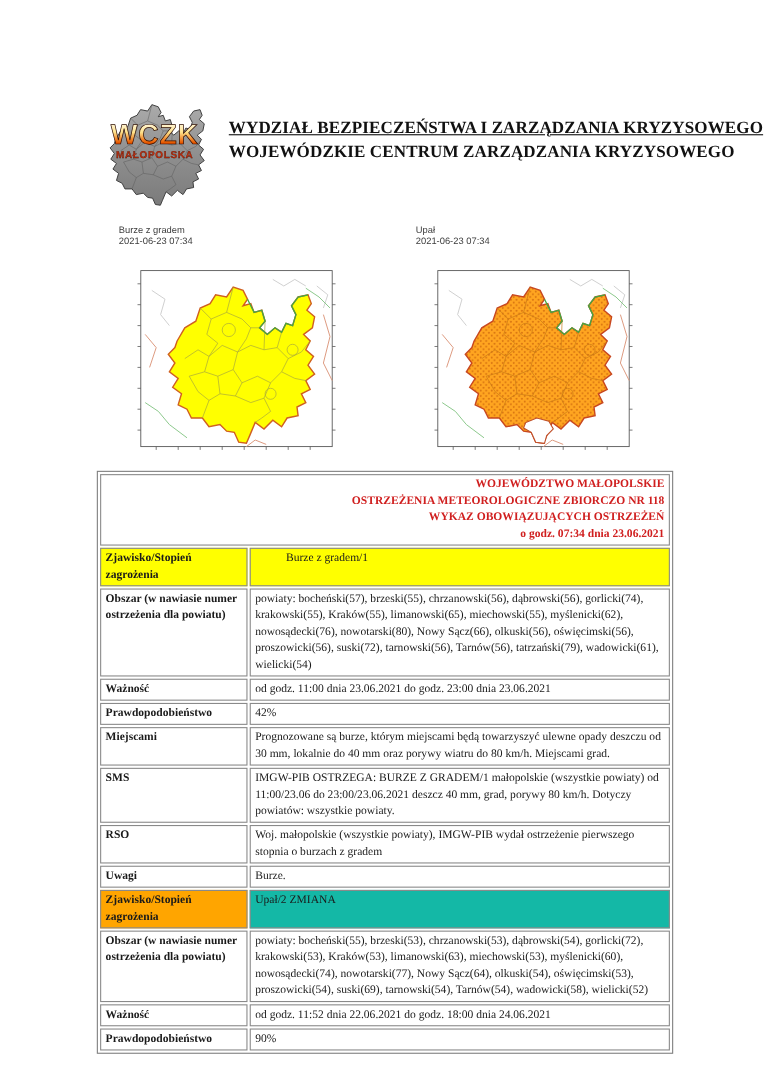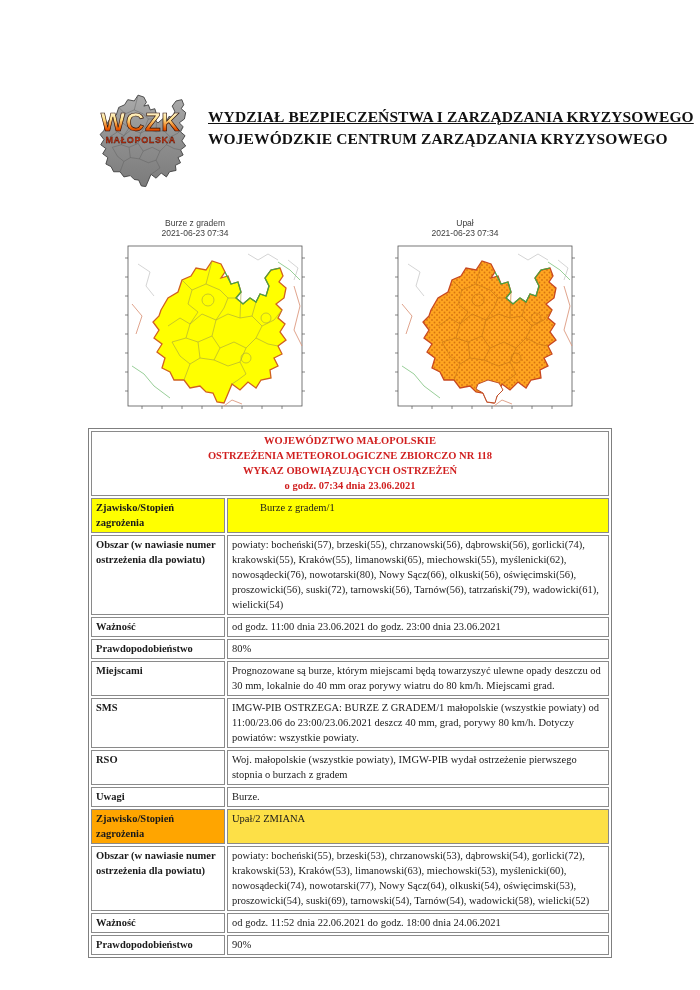--- a/index.html
+++ b/index.html
@@ -10,21 +10,21 @@
   
   .logo-wrap{position:absolute;left:84px;top:78px;width:112px;height:118px;}
   .org-header{
     position:absolute;left:208px;top:106px;width:420px;text-align:left;
     font-weight:bold;font-size:15.5px;line-height:22px;color:#111;letter-spacing:0.1px;
     white-space:nowrap;
   }
   .org-header .u{text-decoration:underline;}
   
   .map-title{
-    position:absolute;top:218px;width:174px;text-align:center;
+    position:absolute;top:204px;width:174px;text-align:left;
     font-family:"Liberation Sans","DejaVu Sans",sans-serif;
     font-size:8.5px;line-height:10px;color:#3c3c3c;
   }
   .map-title.a{left:108px;}
   .map-title.b{left:378px;}
   svg.region-map{position:absolute;top:244px;width:184px;height:170px;}
   svg.map-a{left:124px;}
   svg.map-b{left:394px;}
   .frame{fill:#ffffff;stroke:#555;stroke-width:0.8;}
   .tick{stroke:#555;stroke-width:0.7;}
@@ -255,62 +255,62 @@
       </g>
   </svg>
 
   <table class="bulletin">
     <colgroup>
         <col style="width:134px">
         <col>
       </colgroup>
     <tbody>
       <tr>
-        <td colspan="2" class="title-cell" style="color: rgb(208, 31, 31);">
+        <td colspan="2" class="title-cell" style="color: rgb(208, 31, 31); text-align: right;">
             <div>WOJEWÓDZTWO MAŁOPOLSKIE</div>
             <div>OSTRZEŻENIA METEOROLOGICZNE ZBIORCZO NR 118</div>
             <div>WYKAZ OBOWIĄZUJĄCYCH OSTRZEŻEŃ</div>
             <div>o godz. 07:34 dnia 23.06.2021</div>
           </td>
       </tr>
     <tr>
           <td class="label-cell" style="background: rgb(255, 255, 0);">Zjawisko/Stopień zagrożenia</td>
           <td class="value-cell" style="background: rgb(255, 255, 0); padding-left: 32px;">Burze z gradem/1</td>
         </tr>
         <tr>
           <td class="label-cell">Obszar (w nawiasie numer ostrzeżenia dla powiatu)</td>
           <td class="value-cell">powiaty: bocheński(57), brzeski(55), chrzanowski(56), dąbrowski(56), gorlicki(74), krakowski(55), Kraków(55), limanowski(65), miechowski(55), myślenicki(62), nowosądecki(76), nowotarski(80), Nowy Sącz(66), olkuski(56), oświęcimski(56), proszowicki(56), suski(72), tarnowski(56), Tarnów(56), tatrzański(79), wadowicki(61), wielicki(54)</td>
         </tr>
         <tr>
           <td class="label-cell">Ważność</td>
           <td class="value-cell">od godz. 11:00 dnia 23.06.2021 do godz. 23:00 dnia 23.06.2021</td>
         </tr>
         <tr>
           <td class="label-cell">Prawdopodobieństwo</td>
-          <td class="value-cell">80%</td>
+          <td class="value-cell">42%</td>
         </tr>
         <tr>
           <td class="label-cell">Miejscami</td>
           <td class="value-cell">Prognozowane są burze, którym miejscami będą towarzyszyć ulewne opady deszczu od 30 mm, lokalnie do 40 mm oraz porywy wiatru do 80 km/h. Miejscami grad.</td>
         </tr>
         <tr>
           <td class="label-cell">SMS</td>
           <td class="value-cell">IMGW-PIB OSTRZEGA: BURZE Z GRADEM/1 małopolskie (wszystkie powiaty) od 11:00/23.06 do 23:00/23.06.2021 deszcz 40 mm, grad, porywy 80 km/h. Dotyczy powiatów: wszystkie powiaty.</td>
         </tr>
         <tr>
           <td class="label-cell">RSO</td>
           <td class="value-cell">Woj. małopolskie (wszystkie powiaty), IMGW-PIB wydał ostrzeżenie pierwszego stopnia o burzach z gradem</td>
         </tr>
         <tr>
           <td class="label-cell">Uwagi</td>
           <td class="value-cell">Burze.</td>
         </tr>
         <tr>
           <td class="label-cell" style="background: rgb(255, 165, 0);">Zjawisko/Stopień zagrożenia</td>
-          <td class="value-cell" style="background: #fde047;">Upał/2 ZMIANA</td>
+          <td class="value-cell" style="background: #14b8a6;">Upał/2 ZMIANA</td>
         </tr>
         <tr>
           <td class="label-cell">Obszar (w nawiasie numer ostrzeżenia dla powiatu)</td>
           <td class="value-cell">powiaty: bocheński(55), brzeski(53), chrzanowski(53), dąbrowski(54), gorlicki(72), krakowski(53), Kraków(53), limanowski(63), miechowski(53), myślenicki(60), nowosądecki(74), nowotarski(77), Nowy Sącz(64), olkuski(54), oświęcimski(53), proszowicki(54), suski(69), tarnowski(54), Tarnów(54), wadowicki(58), wielicki(52)</td>
         </tr>
         <tr>
           <td class="label-cell">Ważność</td>
           <td class="value-cell">od godz. 11:52 dnia 22.06.2021 do godz. 18:00 dnia 24.06.2021</td>
         </tr>
         <tr>

